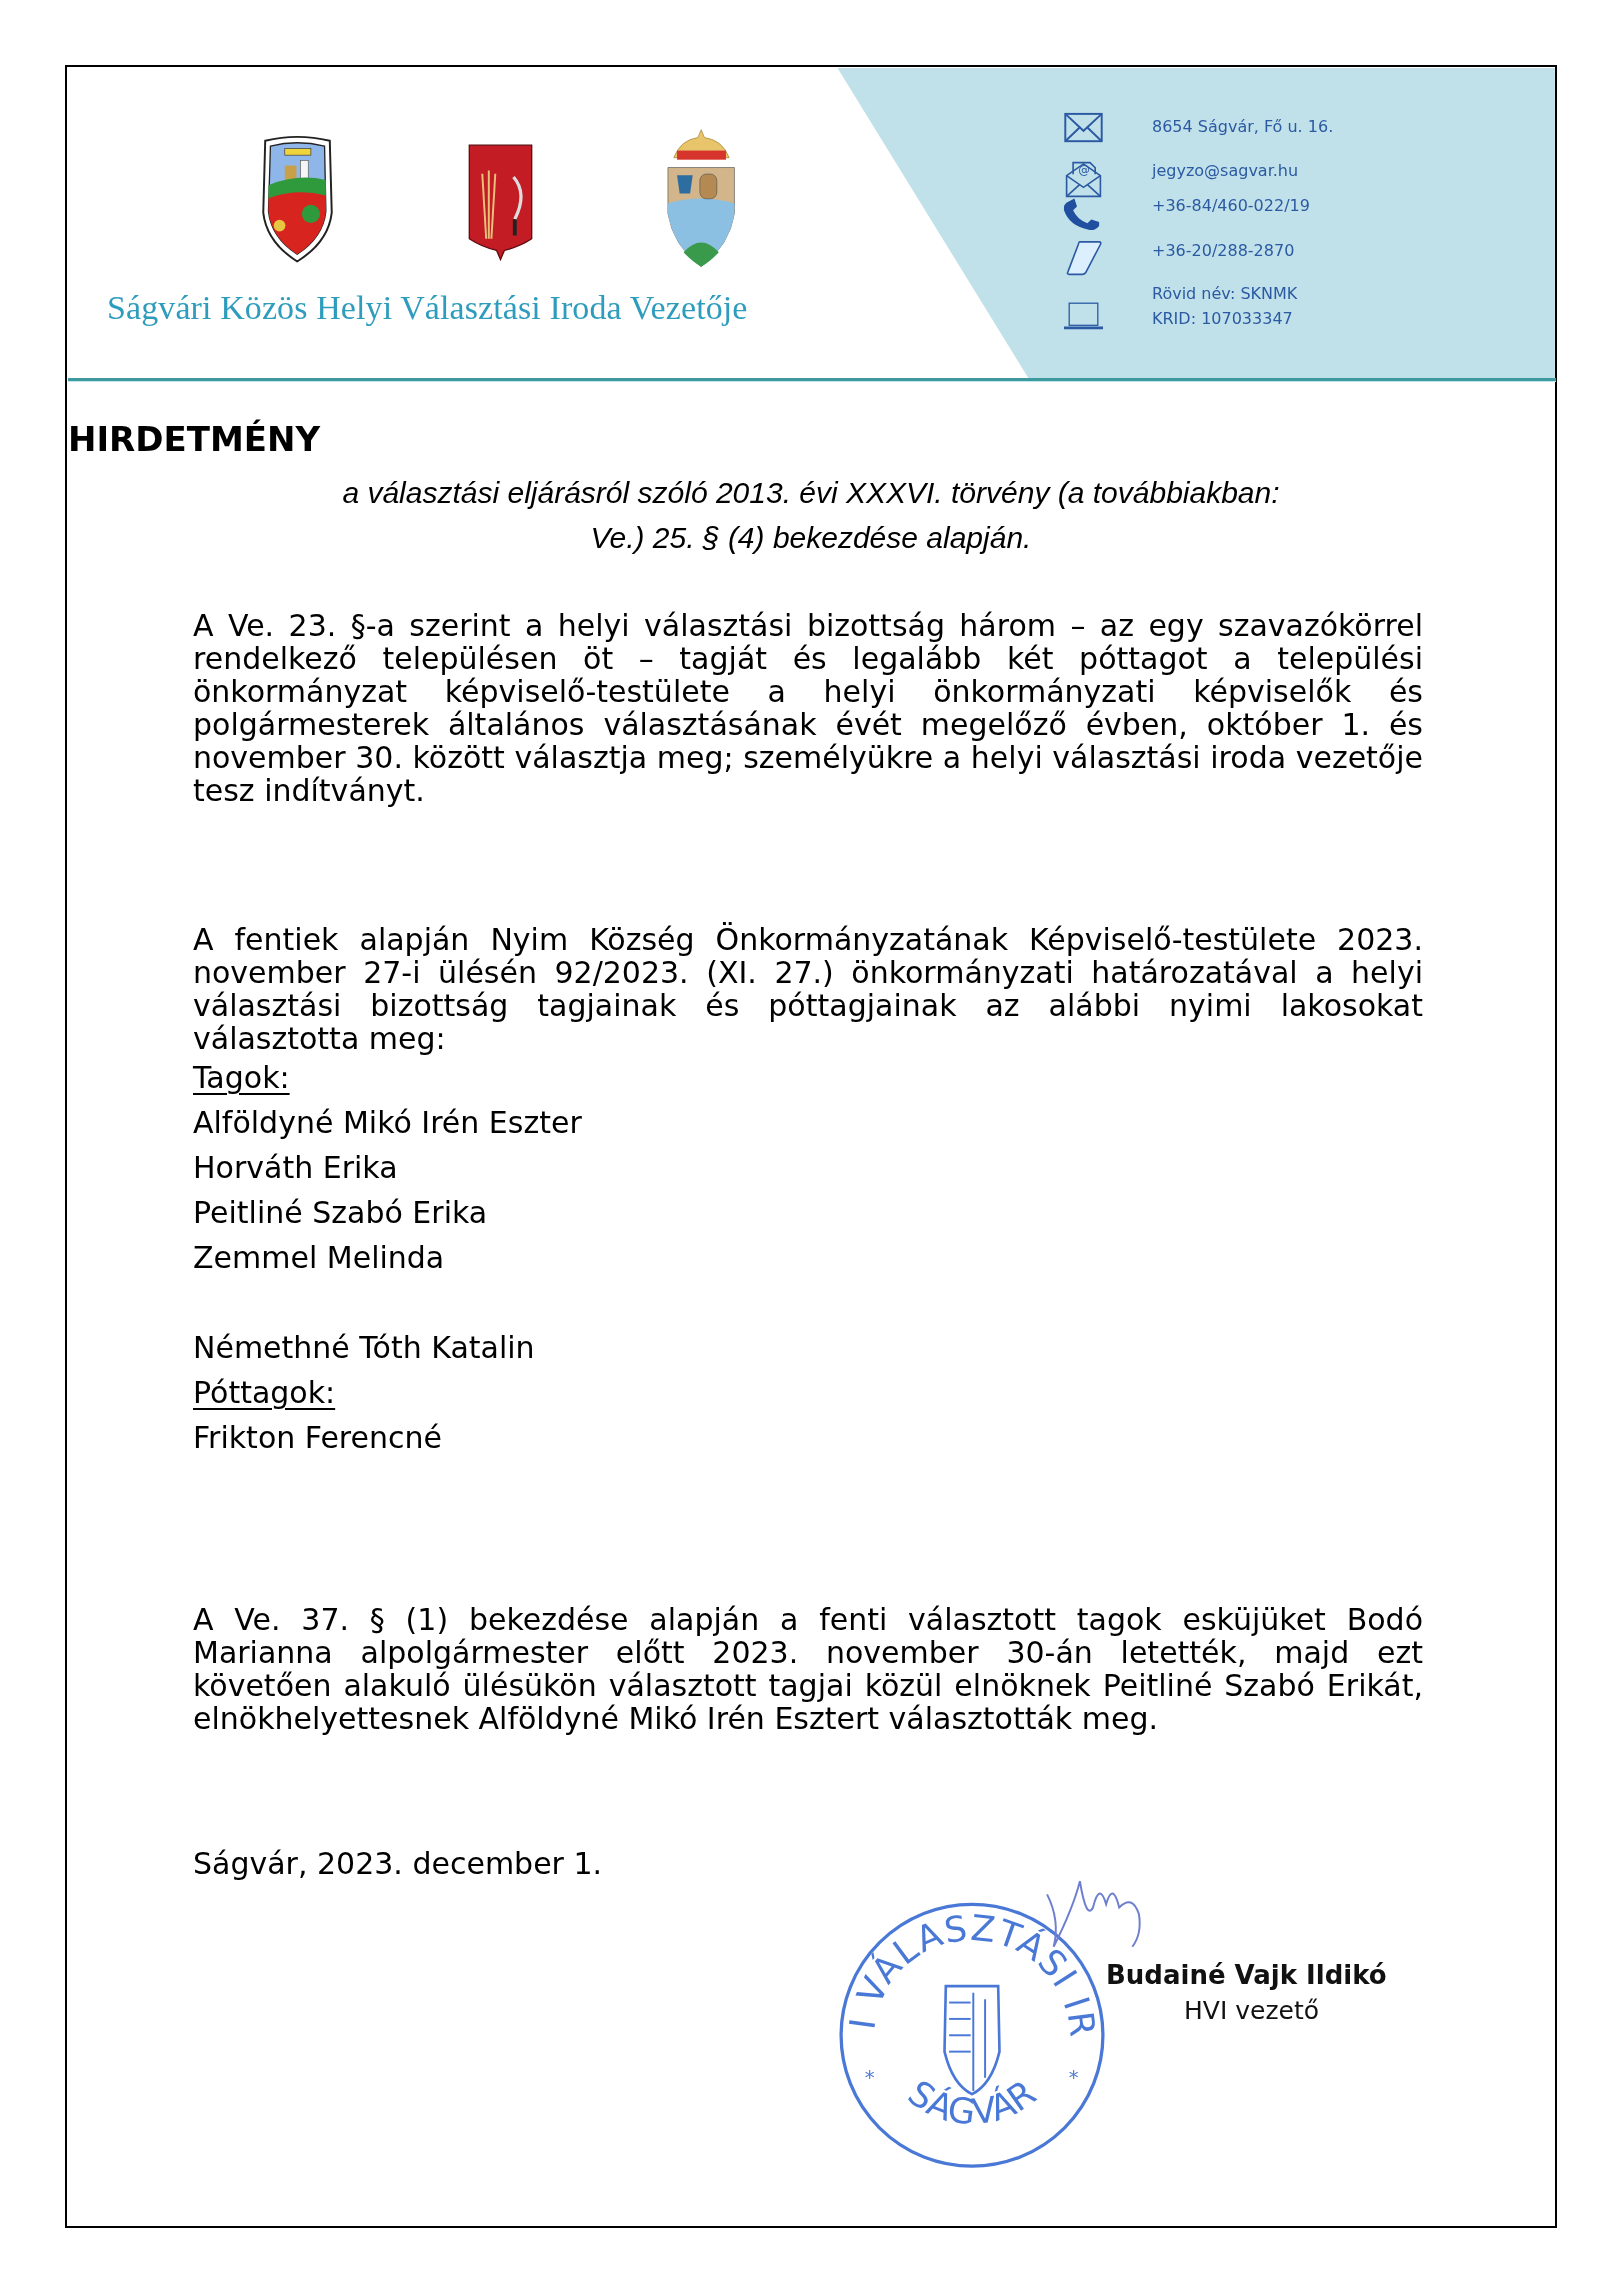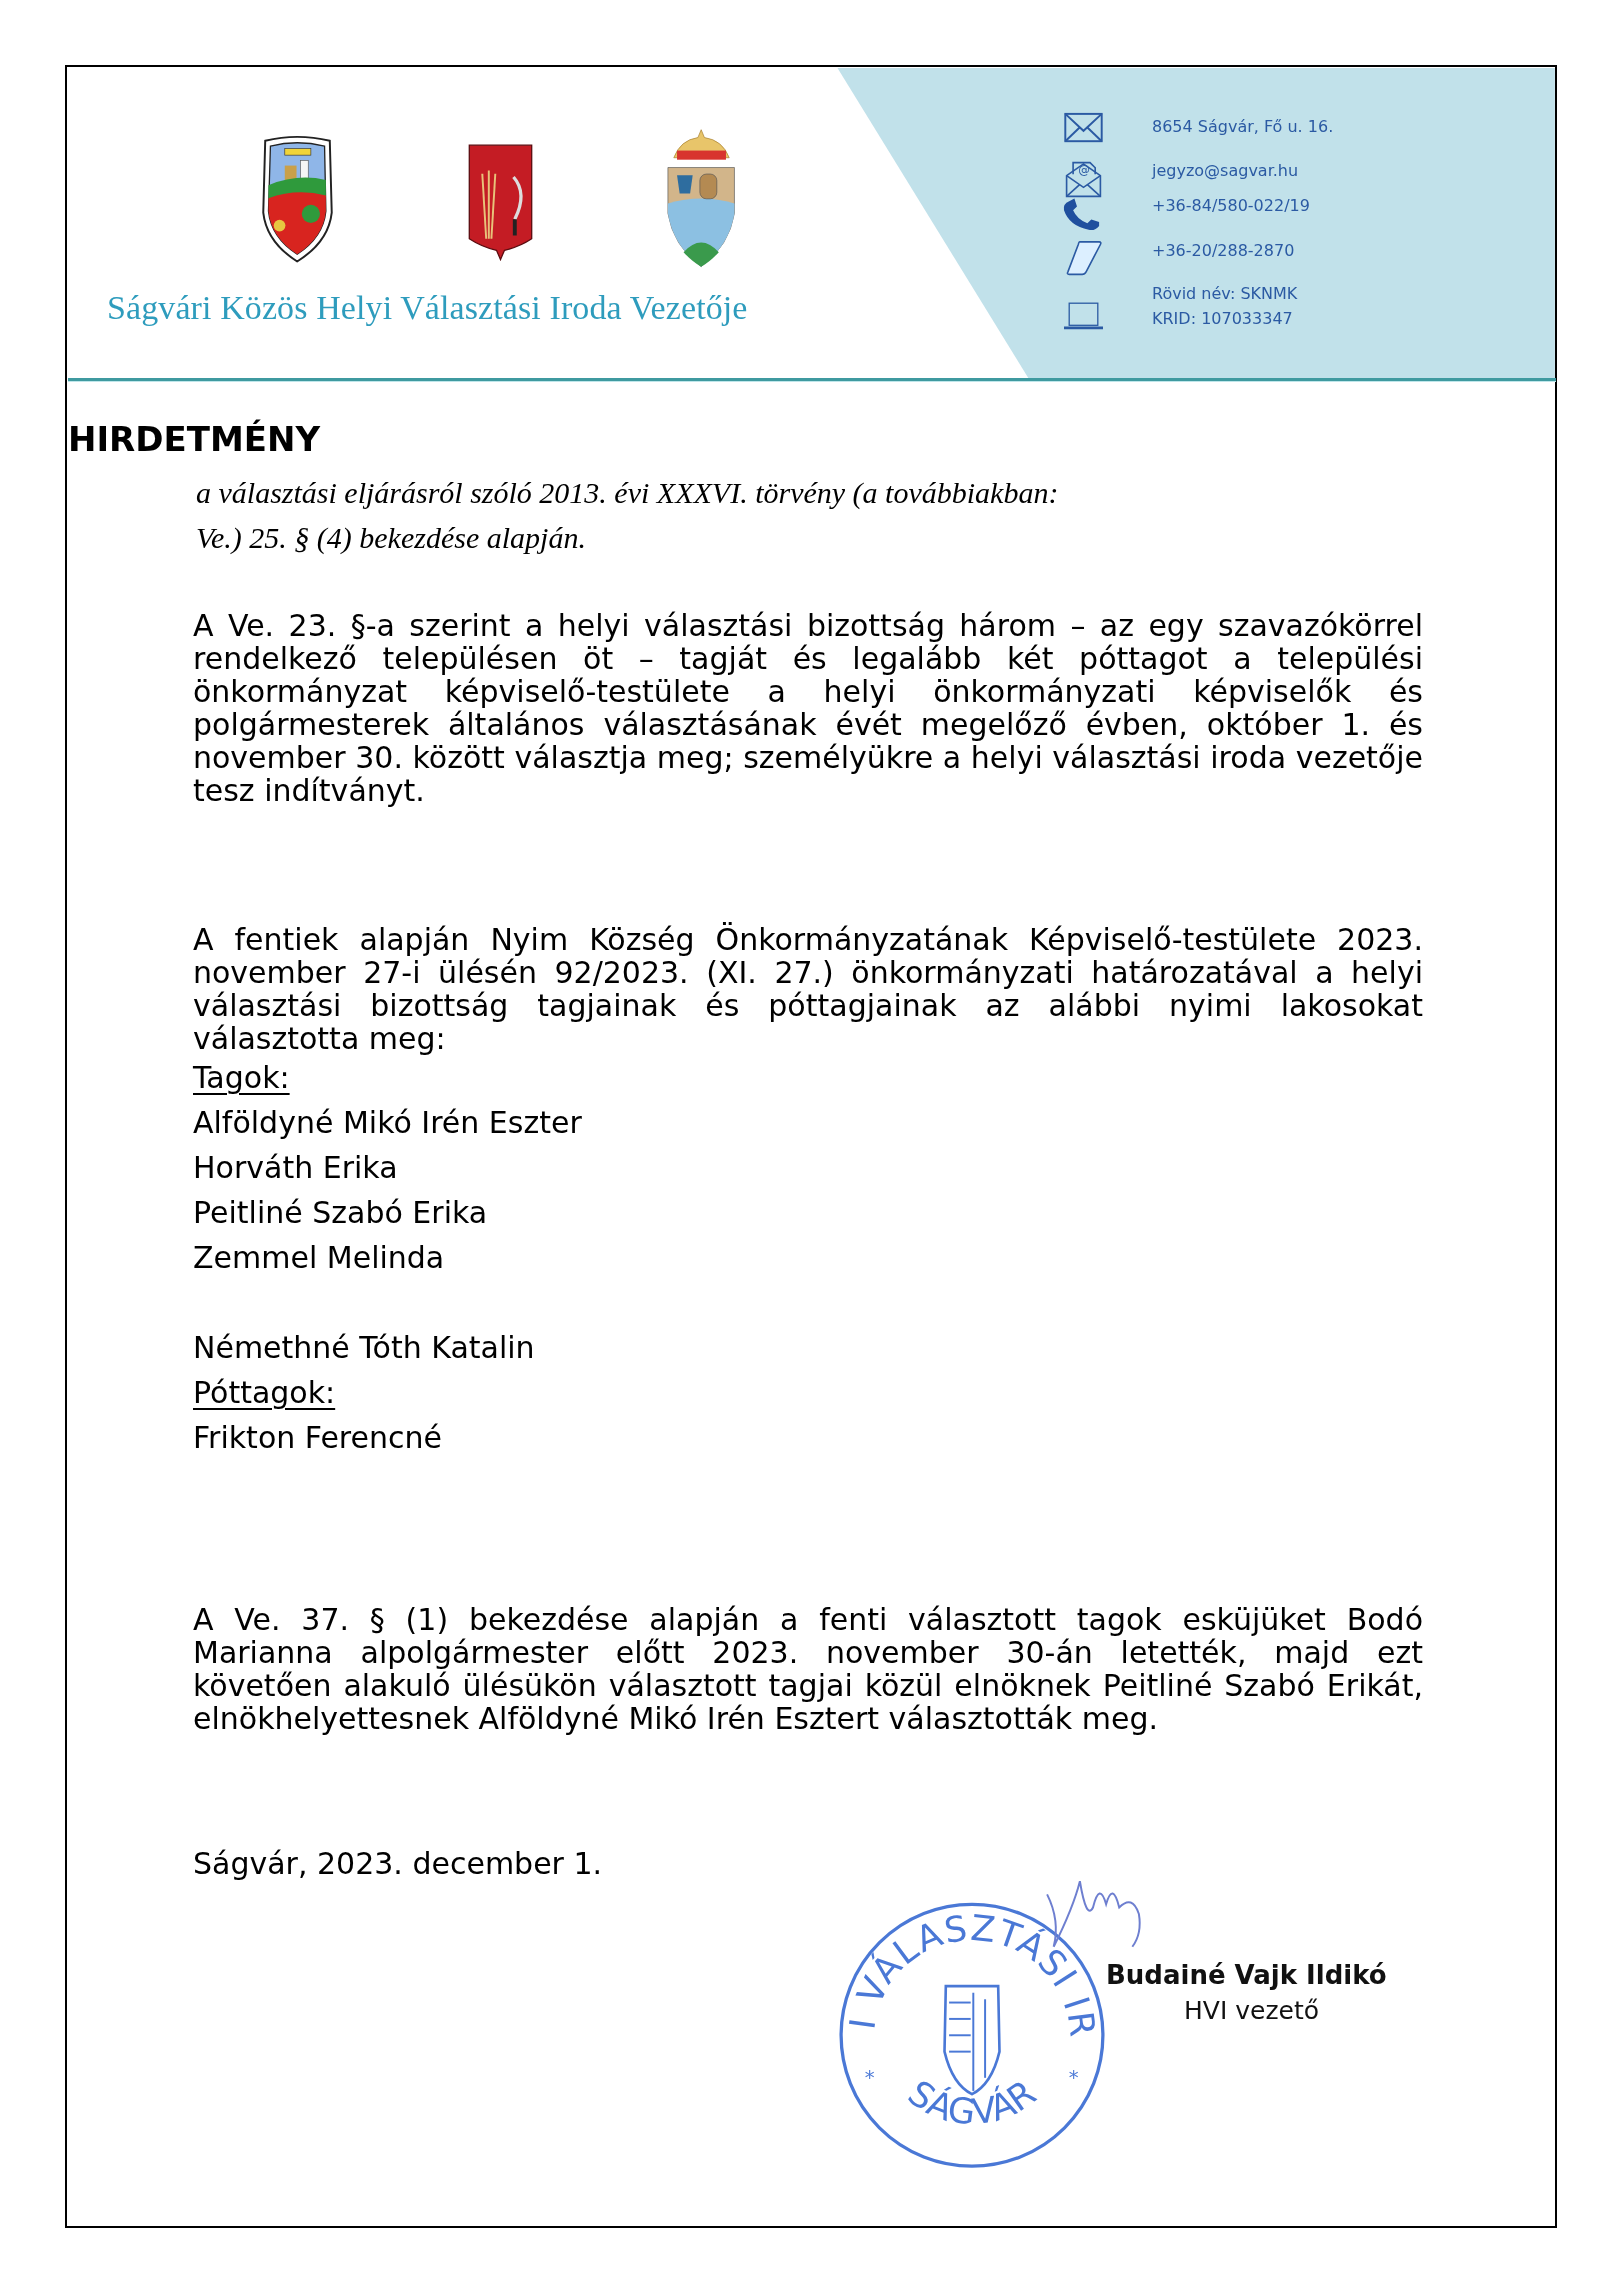--- a/index.html
+++ b/index.html
@@ -7,21 +7,21 @@
   .frame { position:absolute; left:65px; top:65px; width:1488px; height:2159px; border:2.6px solid #000; box-sizing:content-box; }
   .header { position:absolute; left:68px; top:68px; width:1488px; height:311px; overflow:hidden; }
   .header svg.band { position:absolute; left:0; top:0; }
   .sep { position:absolute; left:68px; top:378px; width:1488px; height:3.3px; background:#3f9aa0; border-bottom:1.3px solid #bfe6ea; }
   .crest { position:absolute; }
   .htitle { position:absolute; left:107px; top:289px; font-family:"Liberation Serif","DejaVu Serif",serif; font-size:34px; color:#2e9cbd; white-space:nowrap; letter-spacing:0.1px;text-align:center; }
   .contact-icon { position:absolute; left:1060px; width:47px; height:39px; }
   .contact-text { position:absolute; left:1152px; font-family:"DejaVu Sans","Liberation Sans",sans-serif; font-size:16px; color:#2b5aa3; white-space:nowrap; line-height:27.5px; }
   .doc { position:absolute; left:193px; width:1230px; font-family:"DejaVu Sans","Liberation Sans",sans-serif; color:#000; font-size:30px; }
   .title { position:absolute; left:68px; width:1488px; top:419px; text-align:left; font-family:"DejaVu Sans","Liberation Sans",sans-serif; font-weight:bold; font-size:34px; color:#000; }
-  .subtitle { position:absolute; left:196px; width:1230px; top:470px; font-family:Liberation Serif, serif; font-style:italic; font-size:30px; line-height:45px; }
+  .subtitle { position:absolute; left:196px; width:1230px; top:470px; text-align:center; font-family:Liberation Sans, sans-serif; font-style:italic; font-size:30px; line-height:45px; }
   .para { text-align:justify; line-height:33px; margin:0; }
   .line { line-height:45px; white-space:nowrap; }
   .u { text-decoration:underline; text-underline-offset:5.2px; text-decoration-thickness:2px;margin-top:6px; }
   .sig { position:absolute; font-family:"DejaVu Sans","Liberation Sans",sans-serif; color:#111; white-space:nowrap; }
 </style>
 </head>
 <body>
 
 <div class="frame"></div>
 
@@ -81,21 +81,21 @@
   <path d="M10,24 L36,6 L62,24 L62,56 L10,56 Z" fill="none" stroke="#2b5aa3" stroke-width="2.5"></path>
   <polyline points="10,24 36,42 62,24" fill="none" stroke="#2b5aa3" stroke-width="2.5"></polyline>
   <line x1="10" y1="56" x2="30" y2="38" stroke="#2b5aa3" stroke-width="2.5"></line>
   <line x1="62" y1="56" x2="42" y2="38" stroke="#2b5aa3" stroke-width="2.5"></line>
 </svg>
 <div class="contact-text" style="top:157px">jegyzo@sagvar.hu</div>
 
 <svg class="contact-icon" style="top:196px" viewBox="0 0 72 60">
   <path d="M14,8 Q4,12 6,22 Q14,46 44,52 Q54,54 60,46 L60,40 L48,36 L42,42 Q26,36 20,22 L26,16 L22,4 Z" fill="#1f4f9e"></path>
 </svg>
-<div class="contact-text" style="top:192px">+36-84/580-022/19</div>
+<div class="contact-text" style="top:192px">+36-84/460-022/19</div>
 
 <svg class="contact-icon" style="top:238px" viewBox="0 0 72 60">
   <path d="M30,6 L60,6 Q64,6 62,10 L40,52 Q38,56 34,56 L14,56 Q10,56 12,52 L28,10 Q29,6 30,6 Z" fill="#dcefff" stroke="#2b5aa3" stroke-width="2.5"></path>
 </svg>
 <div class="contact-text" style="top:237px">+36-20/288-2870</div>
 
 <svg class="contact-icon" style="top:298px" viewBox="0 0 72 60">
   <rect x="14" y="8" width="44" height="34" fill="none" stroke="#2b5aa3" stroke-width="2"></rect>
   <line x1="6" y1="46" x2="66" y2="46" stroke="#2b5aa3" stroke-width="4"></line>
 </svg>

